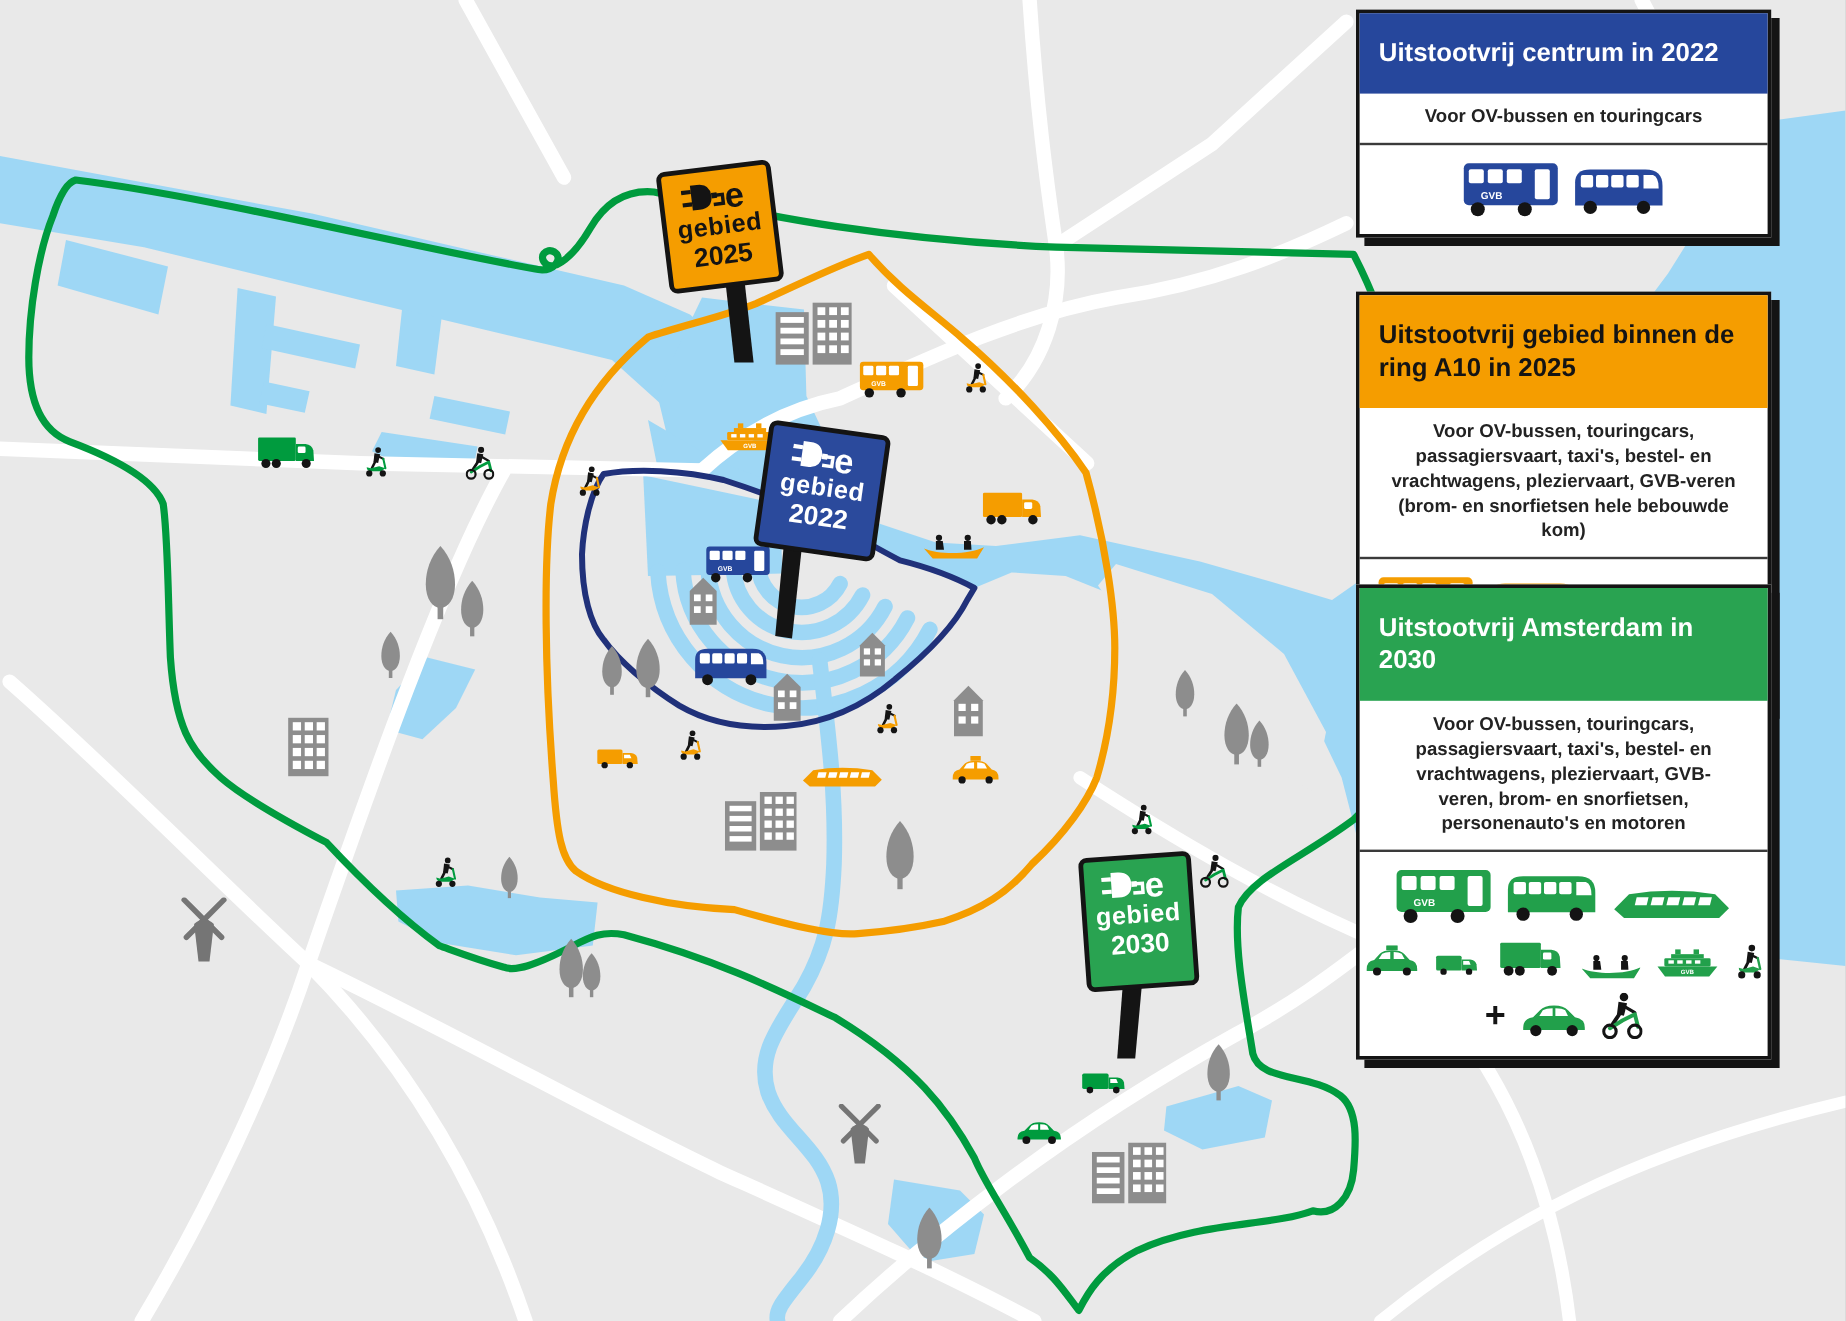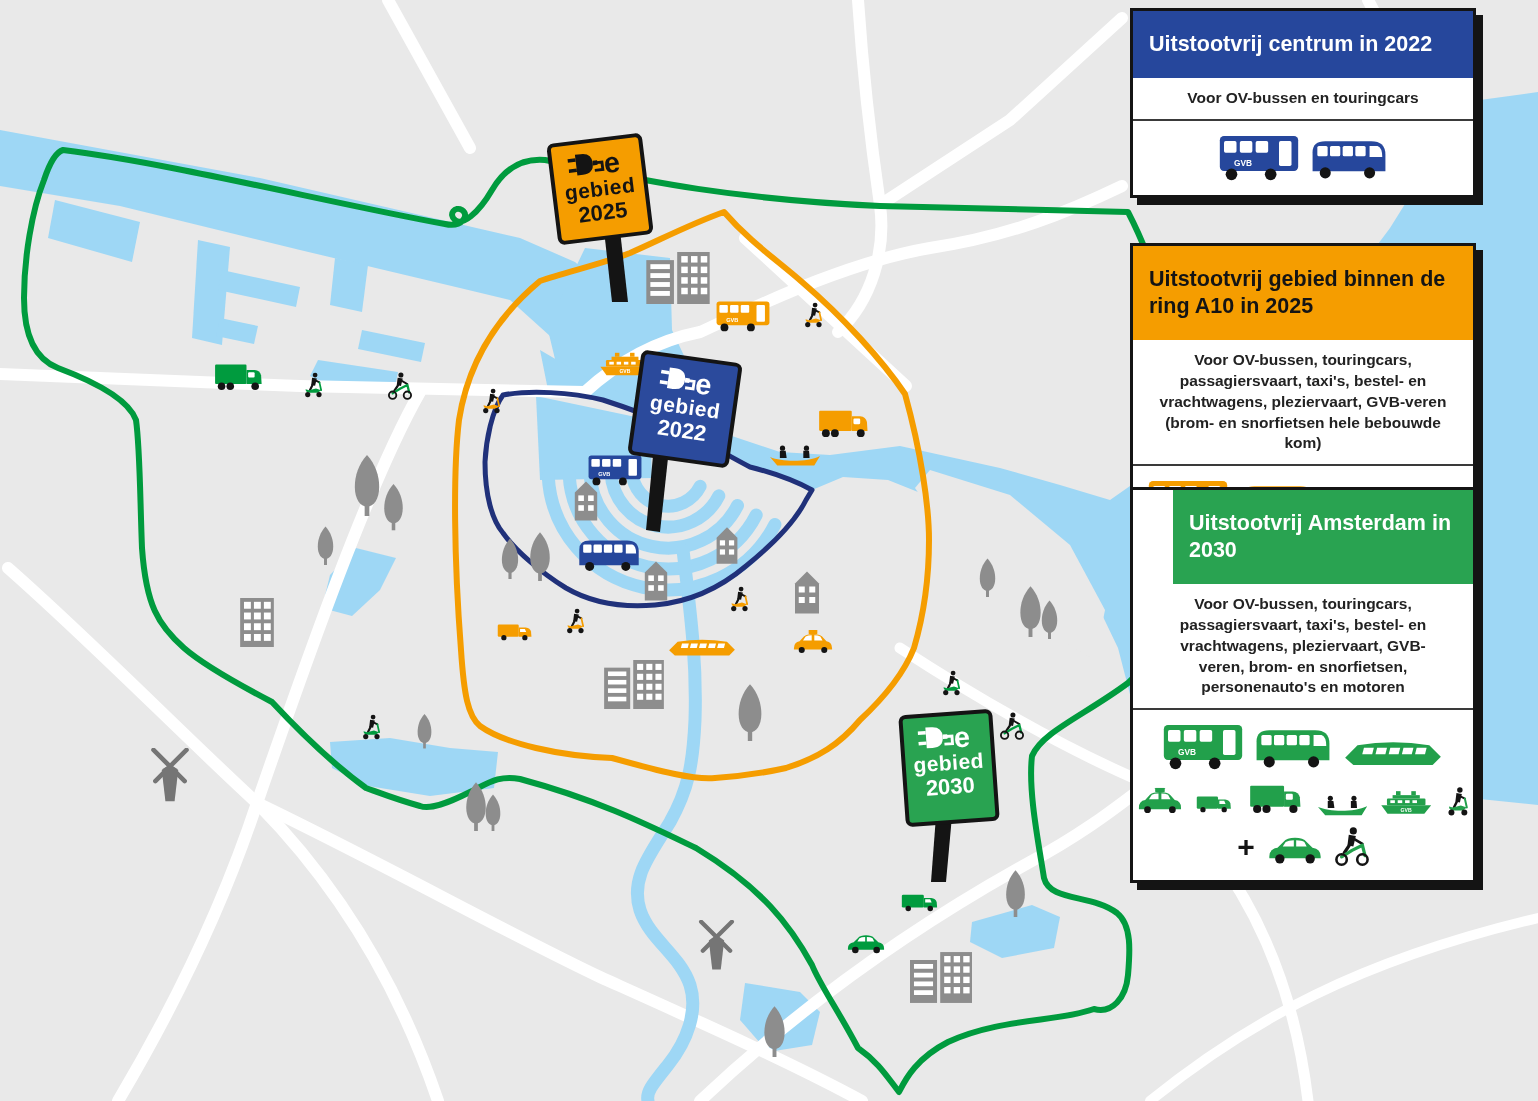--- a/index.html
+++ b/index.html
@@ -21,21 +21,21 @@
   .sign-2030{left:902px;top:712px;width:94px;height:112px;background:#29a351;color:#fff;
              transform:rotate(-4deg);}
 
   
   .legend-box{position:absolute;left:1130px;width:346px;background:#fff;
               border:3px solid #141414;box-shadow:7px 7px 0 #141414;box-sizing:border-box;}
   .legend-box .hdr{color:#fff;font-weight:bold;font-size:21.5px;text-align:left;
                    padding:20px 16px;line-height:1.25;}
   .box-2022{top:8px;}   .box-2022 .hdr{background:#26479c;}
   .box-2025{top:207px;margin-top:36px;} .box-2025 .hdr{background:#f59d00;color:#141414;}
-  .box-2030{top:487px;} .box-2030 .hdr{background:#29a351;margin-left:40px;}
+  .box-2030{top:487px;} .box-2030 .hdr{background:#29a351;}
   .legend-box .desc{font-size:15.5px;font-weight:bold;color:#222;text-align:center;
                     padding:10px 25px;border-bottom:2px solid #3a3a3a;line-height:1.35;}
   .icon-rows{padding:6px 4px 10px 4px;}
   .icon-row{display:flex;justify-content:center;align-items:flex-end;gap:12px;padding:4px 0;}
   .box-2022 .icon-row{color:#26479c;}
   .box-2025 .icon-row{color:#f59d00;}
   .box-2030 .icon-row{color:#22a04b;}
   .icon-row .plus{color:#141414;font-size:30px;font-weight:bold;line-height:30px;align-self:center;}
 </style>
 </head>

